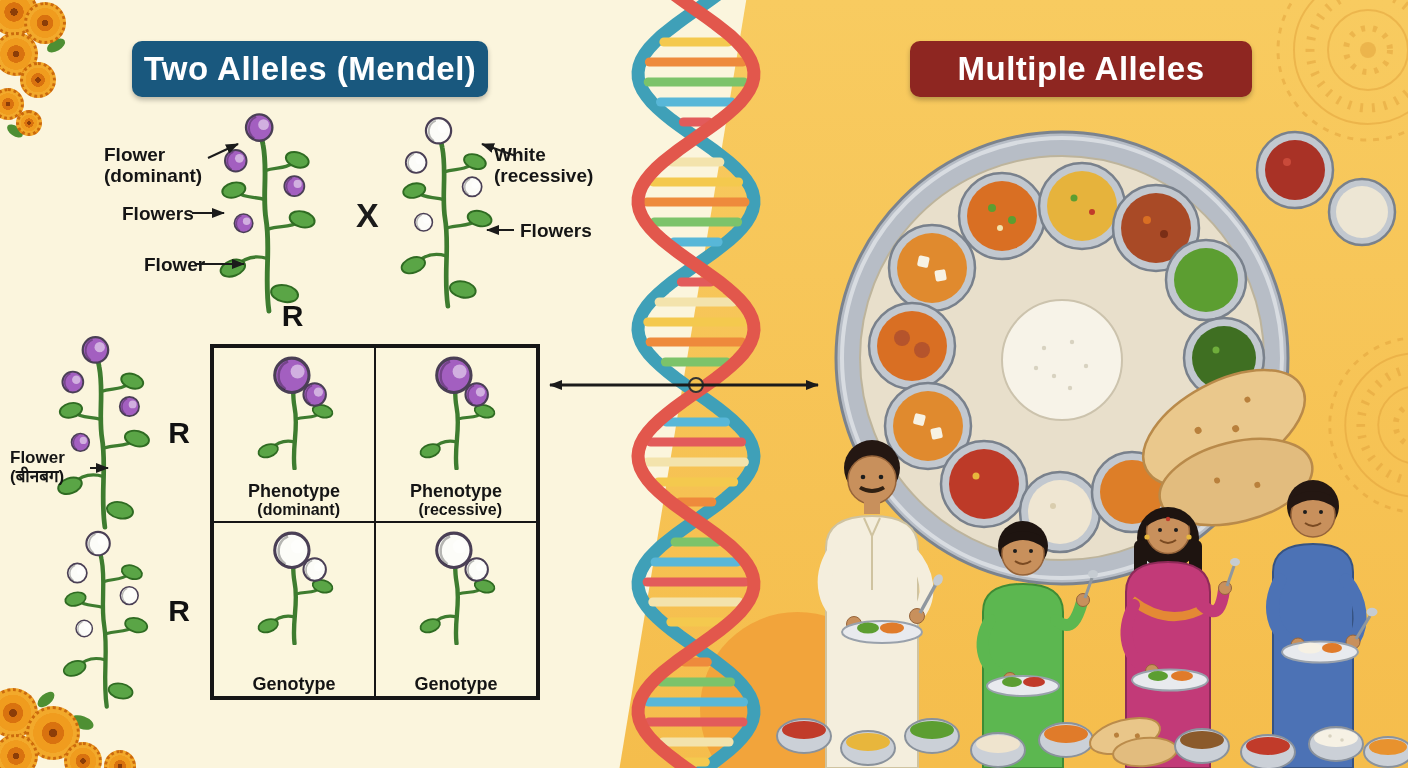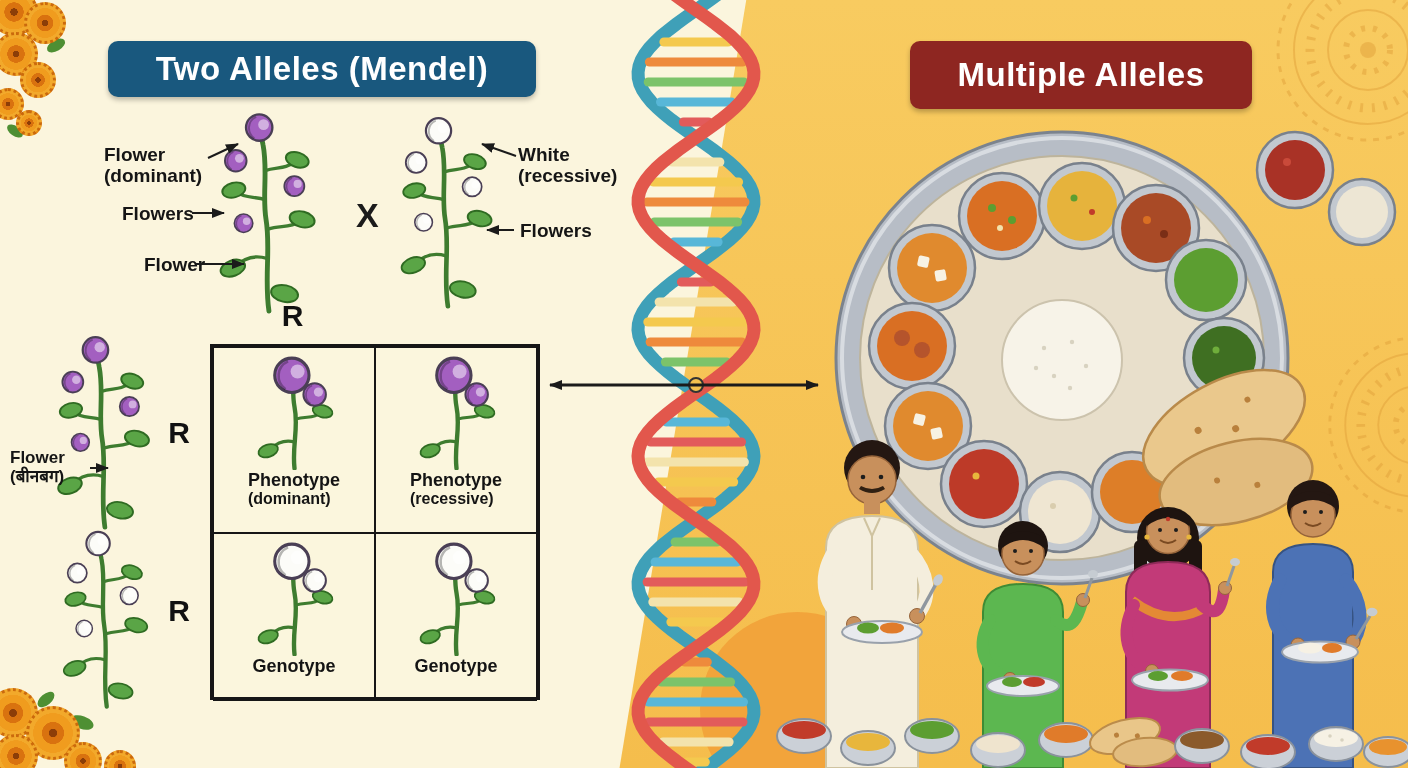--- a/index.html
+++ b/index.html
@@ -16,38 +16,38 @@
   .blob{position:absolute;border-radius:50%;background:#F2A43B;z-index:1;}
   .marigold{position:absolute;border-radius:50%;box-sizing:border-box;z-index:9;
     background:radial-gradient(circle,#8C3D08 0 12%,#D9720F 13% 32%,#F09C1E 33% 58%,#F2A92B 59% 78%,#E88C15 79% 100%);
     border:3px dotted rgba(197,96,8,.85);}
   .mleaf{position:absolute;background:#4E8F33;border-radius:50%;z-index:8;}
 
   
   .banner{position:absolute;display:flex;align-items:center;justify-content:center;
           color:#FFFFFF;font-weight:bold;font-size:33px;border-radius:10px;
           box-shadow:0 3px 5px rgba(0,0,0,.25);z-index:6;letter-spacing:.5px;}
-  .banner-left{left:108px;top:41px;width:428px;height:56px;background:#19587E;}
-  .banner-right{left:910px;top:41px;width:342px;height:68px;background:#8E2621;}
+  .banner-left{left:132px;top:41px;width:356px;height:56px;background:#19587E;}
+  .banner-right{left:910px;top:41px;width:342px;height:56px;background:#8E2621;}
 
   
   .lbl{position:absolute;color:#151515;font-size:19px;font-weight:600;line-height:21px;
        z-index:6;}
   .lbl-small{font-size:17px;line-height:19px;}
   .bigx{position:absolute;left:356px;top:196px;font-size:34px;font-weight:bold;color:#1b1b1b;z-index:6;}
   .allele{position:absolute;font-size:30px;font-weight:bold;color:#111;text-align:center;z-index:6;}
 
   
   .punnett{position:absolute;left:210px;top:344px;width:330px;height:356px;
            border:3px solid #161616;display:grid;grid-template-columns:1fr 1fr;
            grid-template-rows:1fr 1fr;z-index:5;background:rgba(252,246,222,.6);box-sizing:border-box;}
   .pcell{border:1.5px solid #161616;display:flex;flex-direction:column;align-items:center;
          box-sizing:border-box;padding-top:8px;}
   .sprig{width:95px;height:114px;flex:none;}
-  .ctext{margin-top:auto;padding-bottom:24px;text-align:left;}
+  .ctext{margin-top:auto;padding-bottom:2px;text-align:right;}
   .cl1{font-size:18px;font-weight:bold;color:#141414;line-height:20px;}
   .cl2{font-size:16px;font-weight:bold;color:#141414;line-height:18px;}
 
   .plant{position:absolute;z-index:5;}
   .purple{color:#A35FC0;}
   .white{color:#FCFCF8;}
 
   .ptr{position:absolute;z-index:7;overflow:visible;}
   svg{display:block;}
 </style>
@@ -150,21 +150,21 @@
   <div class="lbl" style="left:122px;top:203px">Flowers</div>
   <svg class="ptr" style="left:190px;top:206px" width="40" height="14">
     <line x1="2" y1="7" x2="34" y2="7" stroke="#1b1b1b" stroke-width="2" marker-end="url(#ah)"></line>
   </svg>
 
   <div class="lbl" style="left:144px;top:254px">Flower</div>
   <svg class="ptr" style="left:194px;top:258px" width="56" height="13">
     <line x1="2" y1="6" x2="50" y2="6" stroke="#1b1b1b" stroke-width="2" marker-end="url(#ah)"></line>
   </svg>
 
-  <div class="lbl" style="left:518px;top:144px;width:108px">
+  <div class="lbl" style="left:494px;top:144px;width:108px">
     <div>White</div>
     <div>(recessive)</div>
   </div>
   <svg class="ptr" style="left:478px;top:140px" width="42" height="20">
     <line x1="38" y1="16" x2="4" y2="4" stroke="#1b1b1b" stroke-width="2" marker-end="url(#ah)"></line>
   </svg>
 
   <div class="lbl" style="left:520px;top:220px">Flowers</div>
   <svg class="ptr" style="left:484px;top:224px" width="34" height="13">
     <line x1="30" y1="6" x2="3" y2="6" stroke="#1b1b1b" stroke-width="2" marker-end="url(#ah)"></line>

